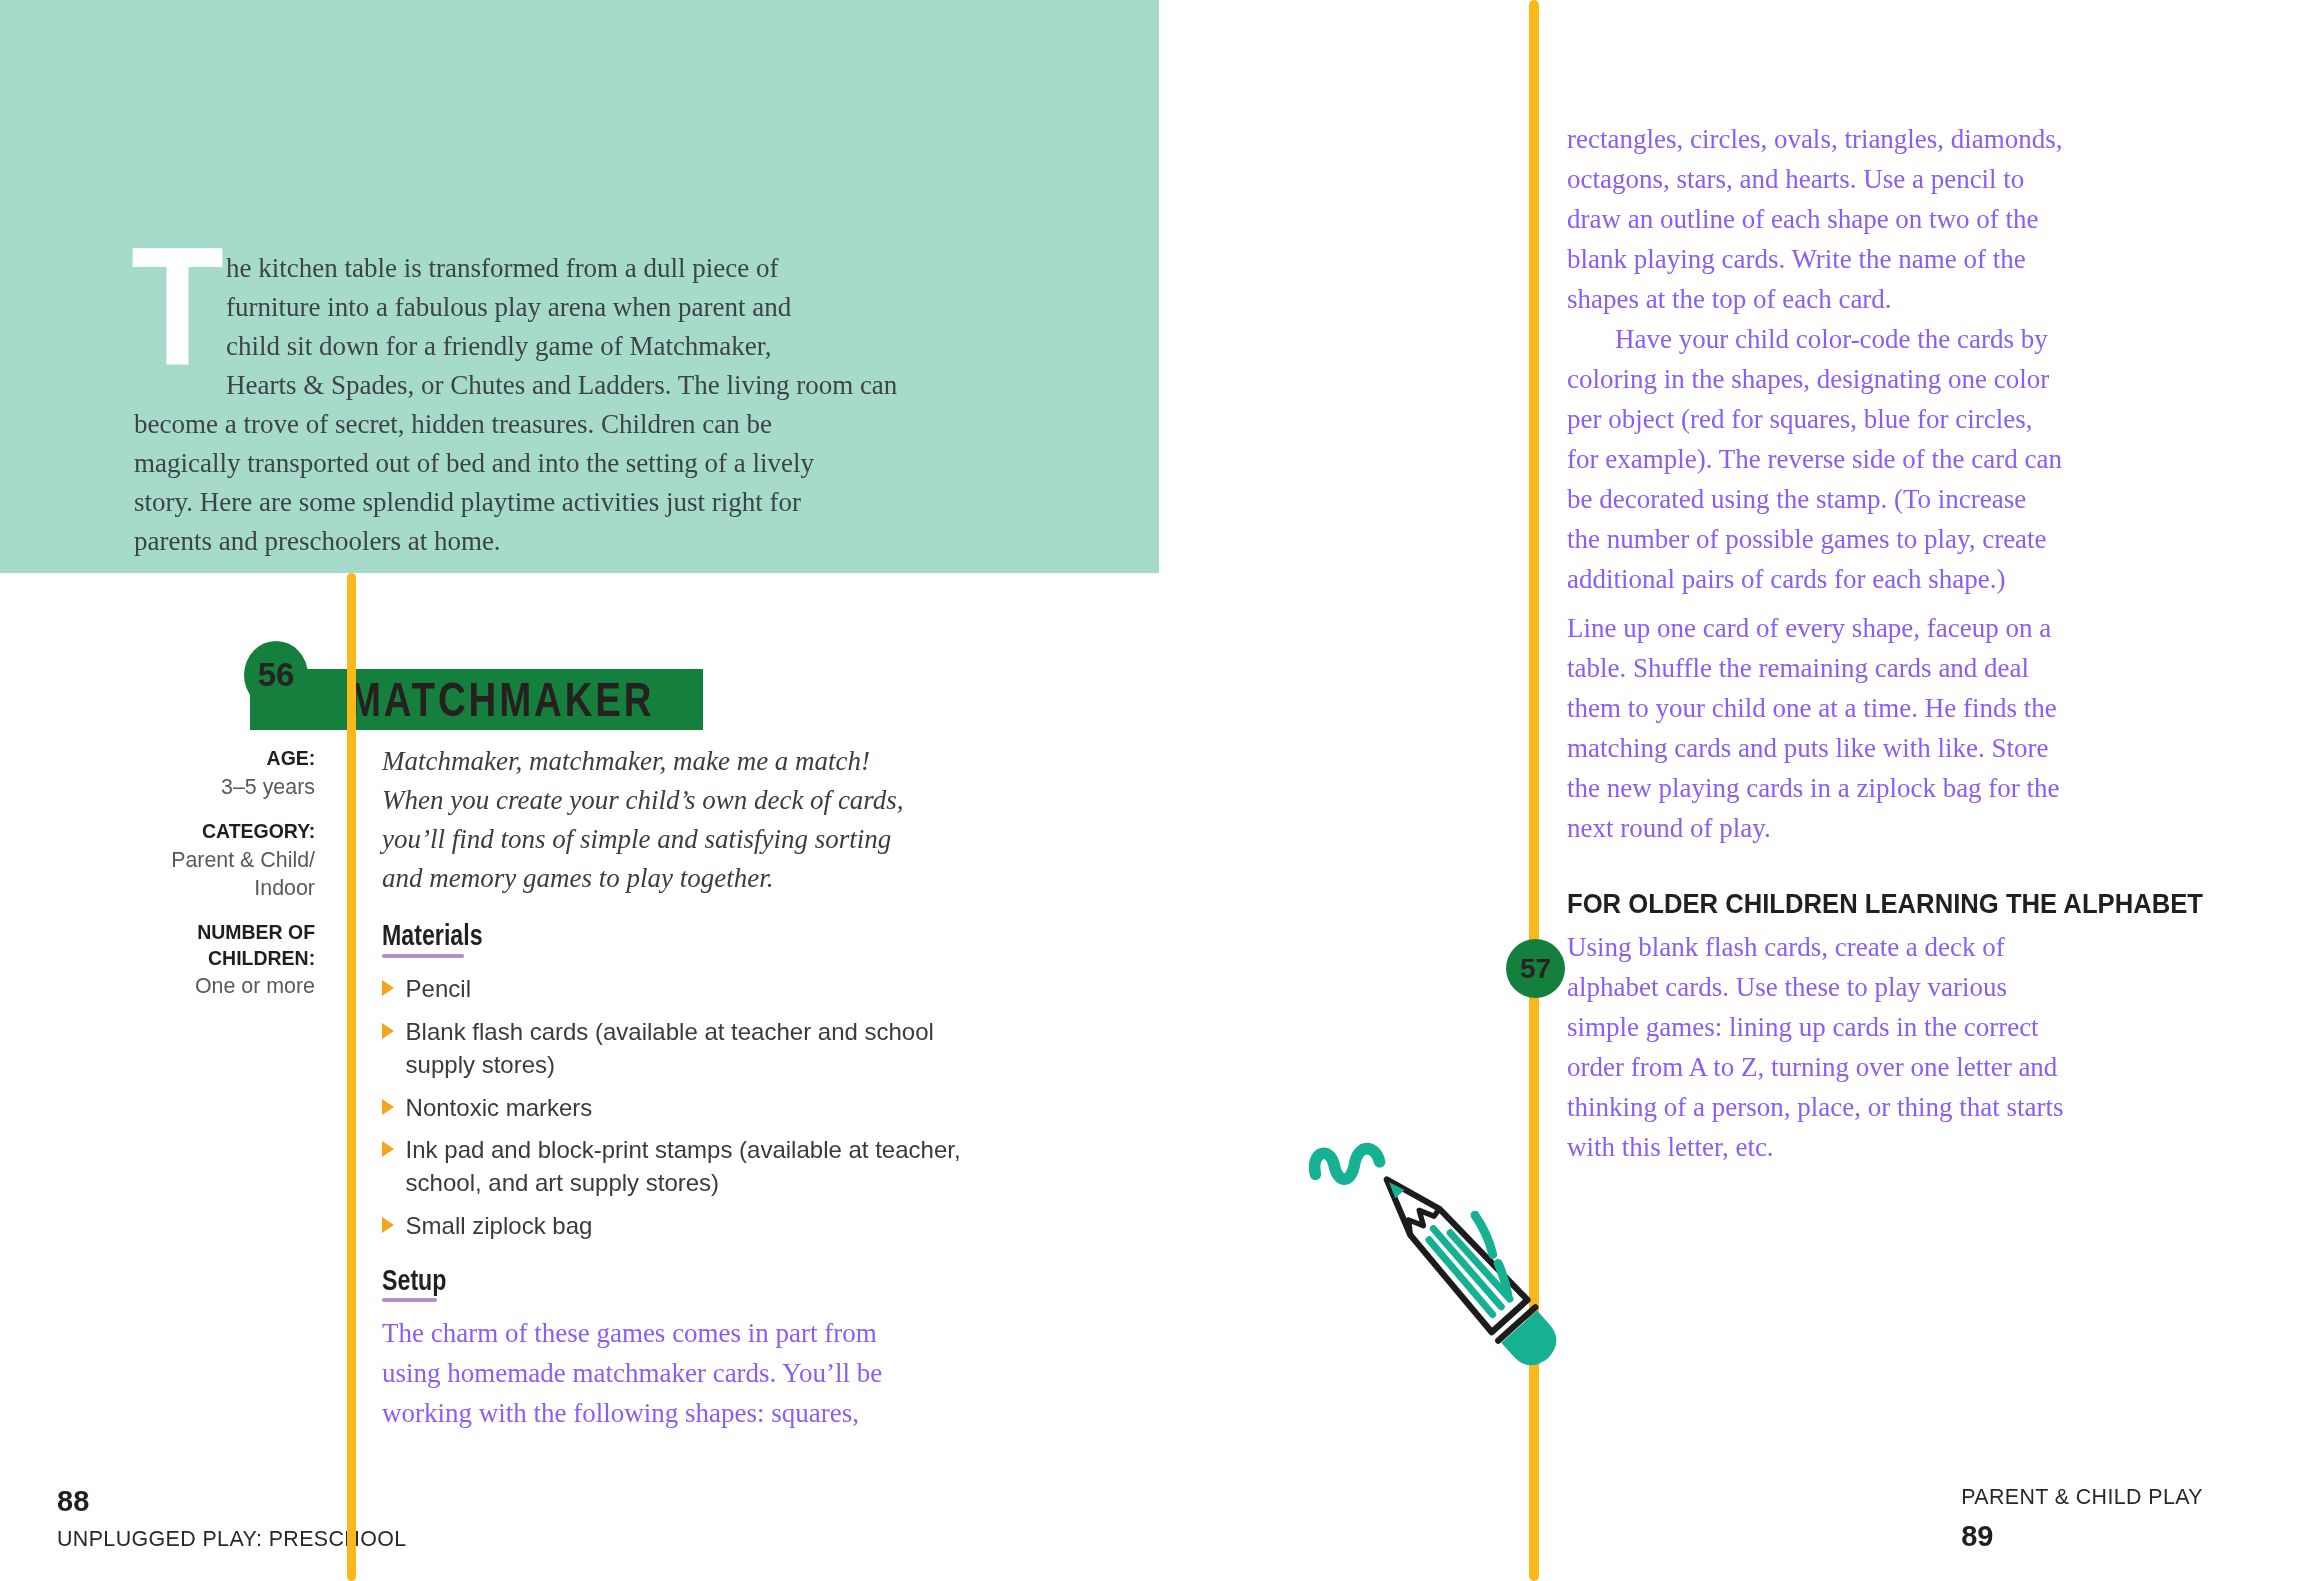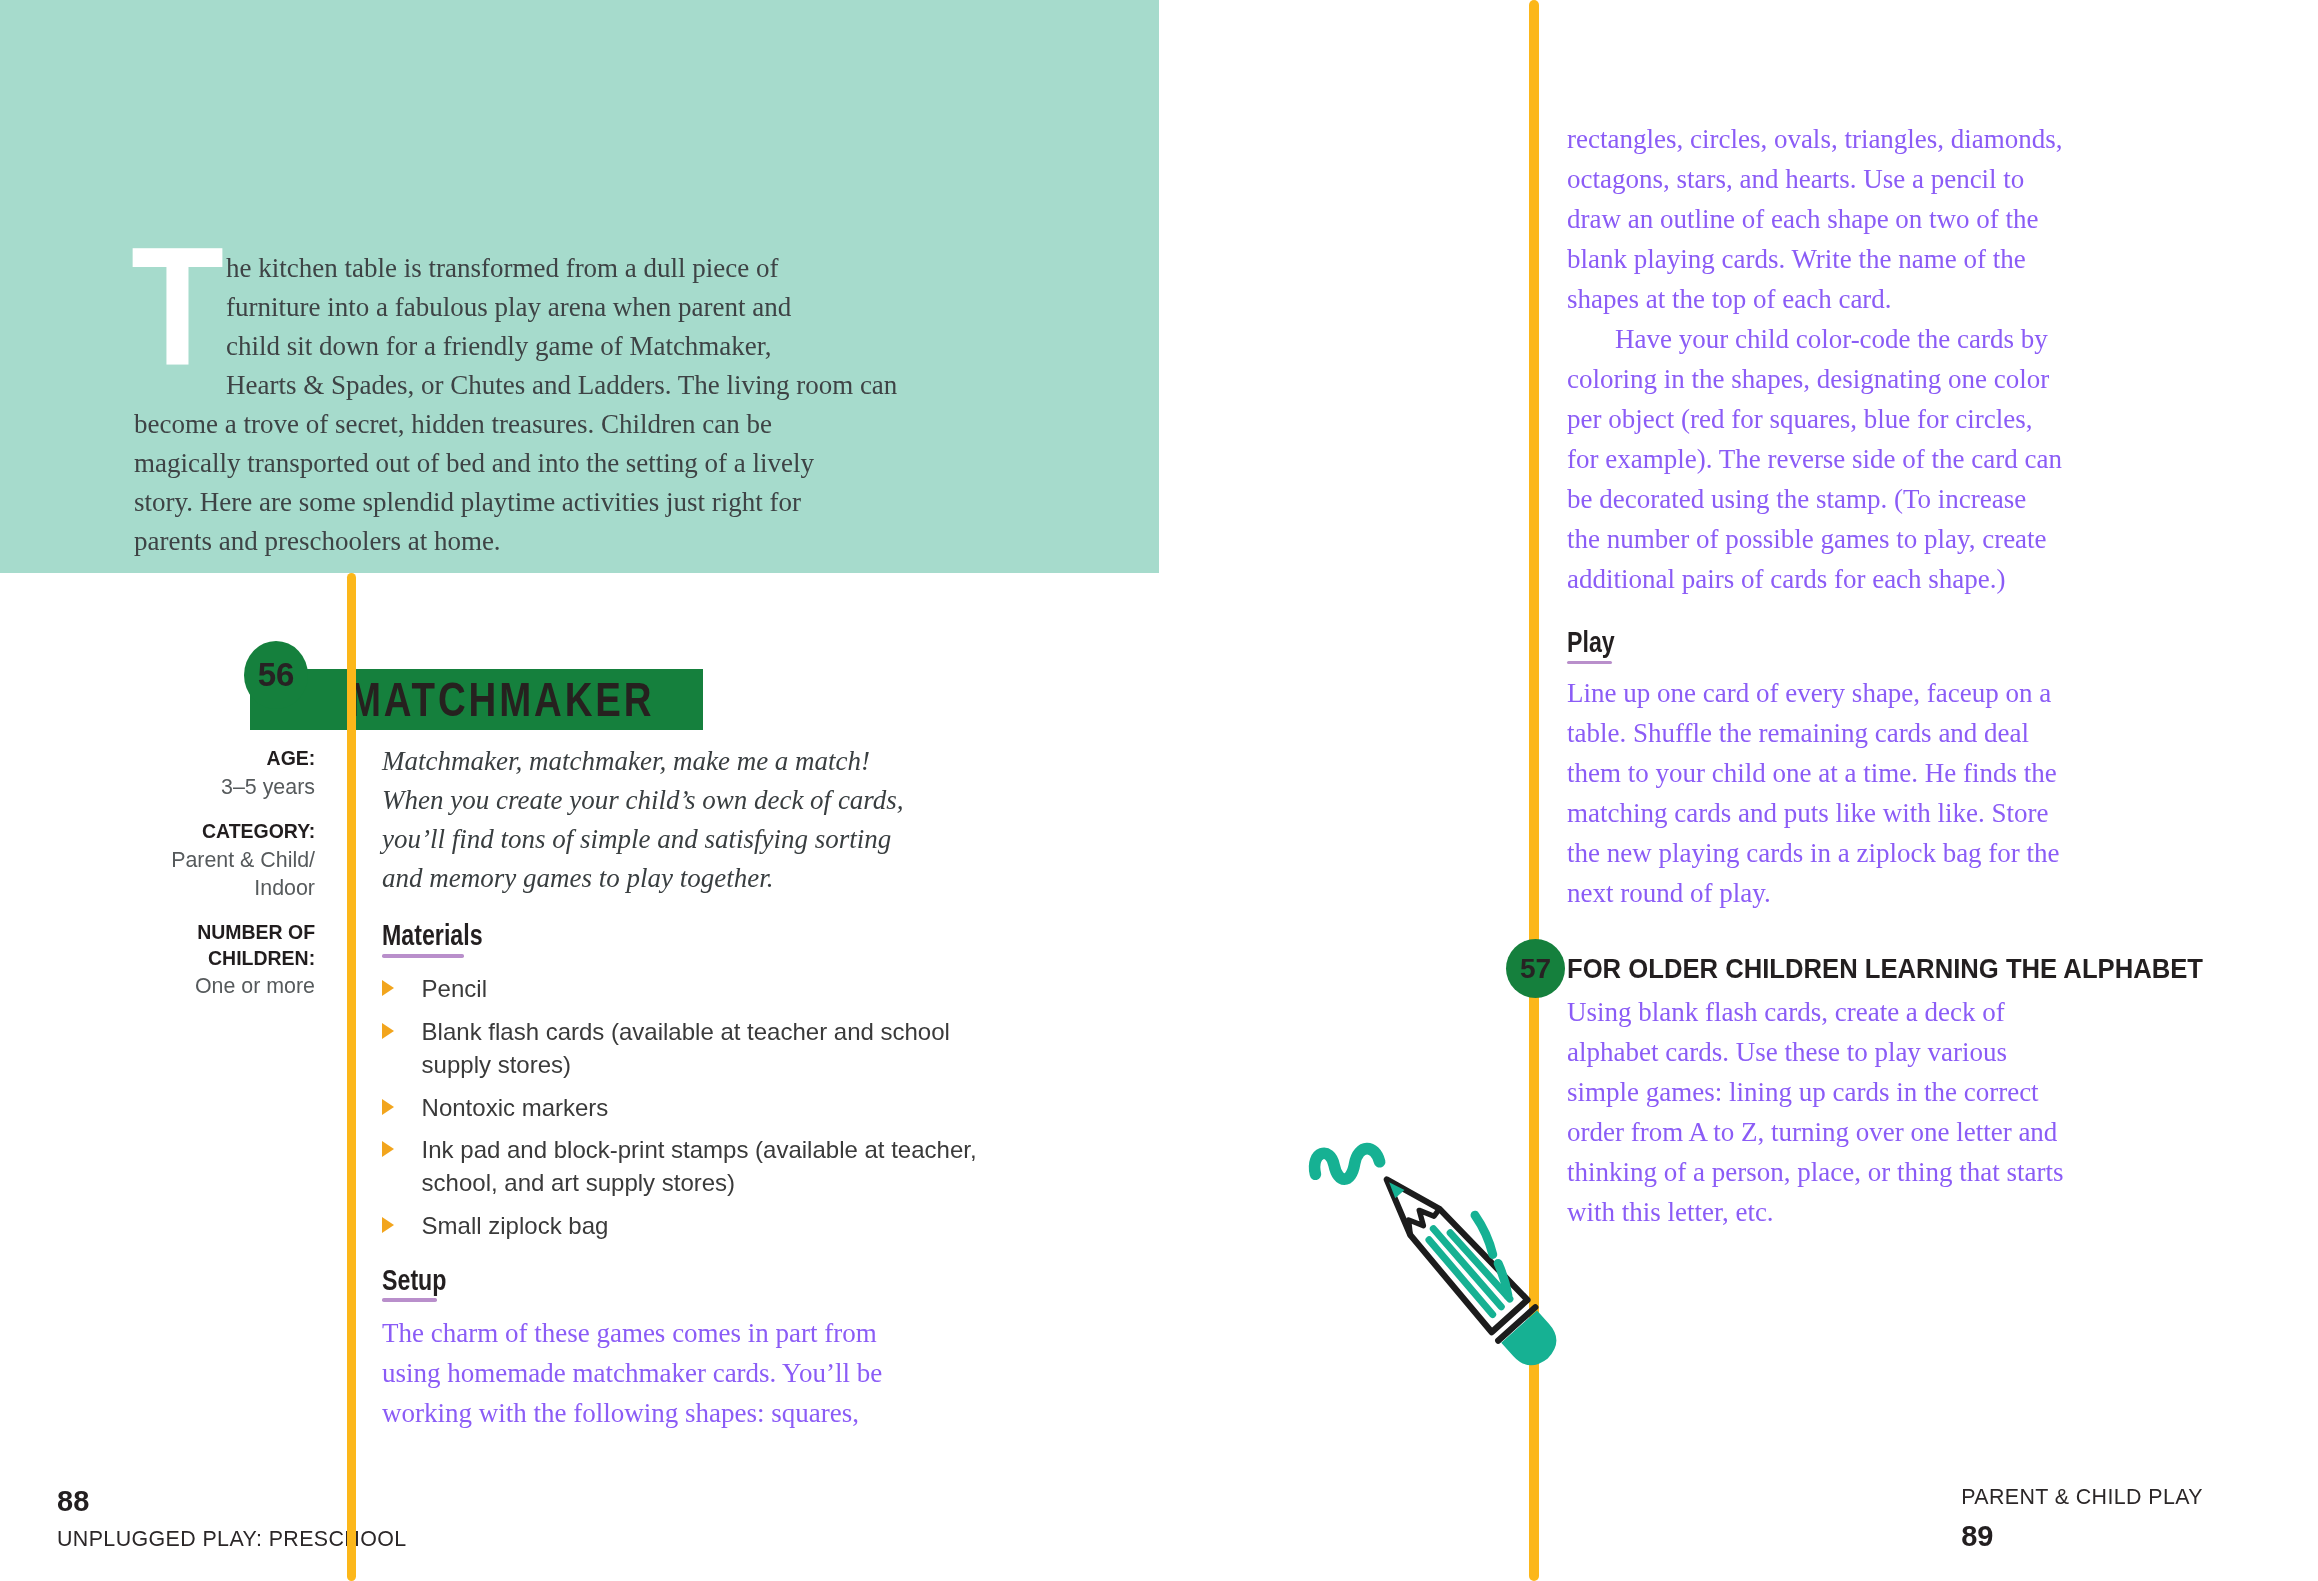--- a/index.html
+++ b/index.html
@@ -57,21 +57,21 @@
   .sec-heading{margin-top:21.4px;}
   .sec-heading .ht{
     font-size:29px;font-weight:bold;color:#231f20;line-height:32px;
     display:inline-block;transform:scaleX(.8);transform-origin:0 50%;white-space:nowrap;
   }
   .underline{height:3.6px;background:#b98fcb;border-radius:1.8px;margin-top:2.7px;}
   .u-materials{width:82px;}
   .u-setup{width:55px;}
   .u-play{width:45px;}
   .bullet-list{margin-top:14.3px;}
-  .bullet-item{display:flex;margin-bottom:9.8px;gap:16px;}
+  .bullet-item{display:flex;margin-bottom:9.8px;}
   .tri{
     width:0;height:0;border-left:12.5px solid #f2a51d;border-top:8px solid transparent;
     border-bottom:8px solid transparent;margin-top:8px;margin-right:11.6px;flex:none;
   }
   .bullet-text{font-size:24px;line-height:33px;color:#3a3a3a;white-space:pre-line;}
   .body-text{
     font-family:"Liberation Serif",serif;font-size:27px;line-height:40px;
     color:#8b5cf6;white-space:pre-line;
   }
   .setup-par{margin-top:10.7px;}
@@ -197,24 +197,20 @@
 blank playing cards. Write the name of the
 shapes at the top of each card.</div>
     <div class="body-text indent-first">Have your child color-code the cards by
 coloring in the shapes, designating one color
 per object (red for squares, blue for circles,
 for example). The reverse side of the card can
 be decorated using the stamp. (To increase
 the number of possible games to play, create
 additional pairs of cards for each shape.)</div>
 
-    <div class="sec-heading play-heading">
-      <span class="ht">Play</span>
-      <div class="underline u-play"></div>
-    </div>
     <div class="body-text play-par">Line up one card of every shape, faceup on a
 table. Shuffle the remaining cards and deal
 them to your child one at a time. He finds the
 matching cards and puts like with like. Store
 the new playing cards in a ziplock bag for the
 next round of play.</div>
 
     <div class="variation">
       <div><span class="variation-title">FOR OLDER CHILDREN LEARNING THE ALPHABET</span></div>
       <div class="body-text variation-text">Using blank flash cards, create a deck of

